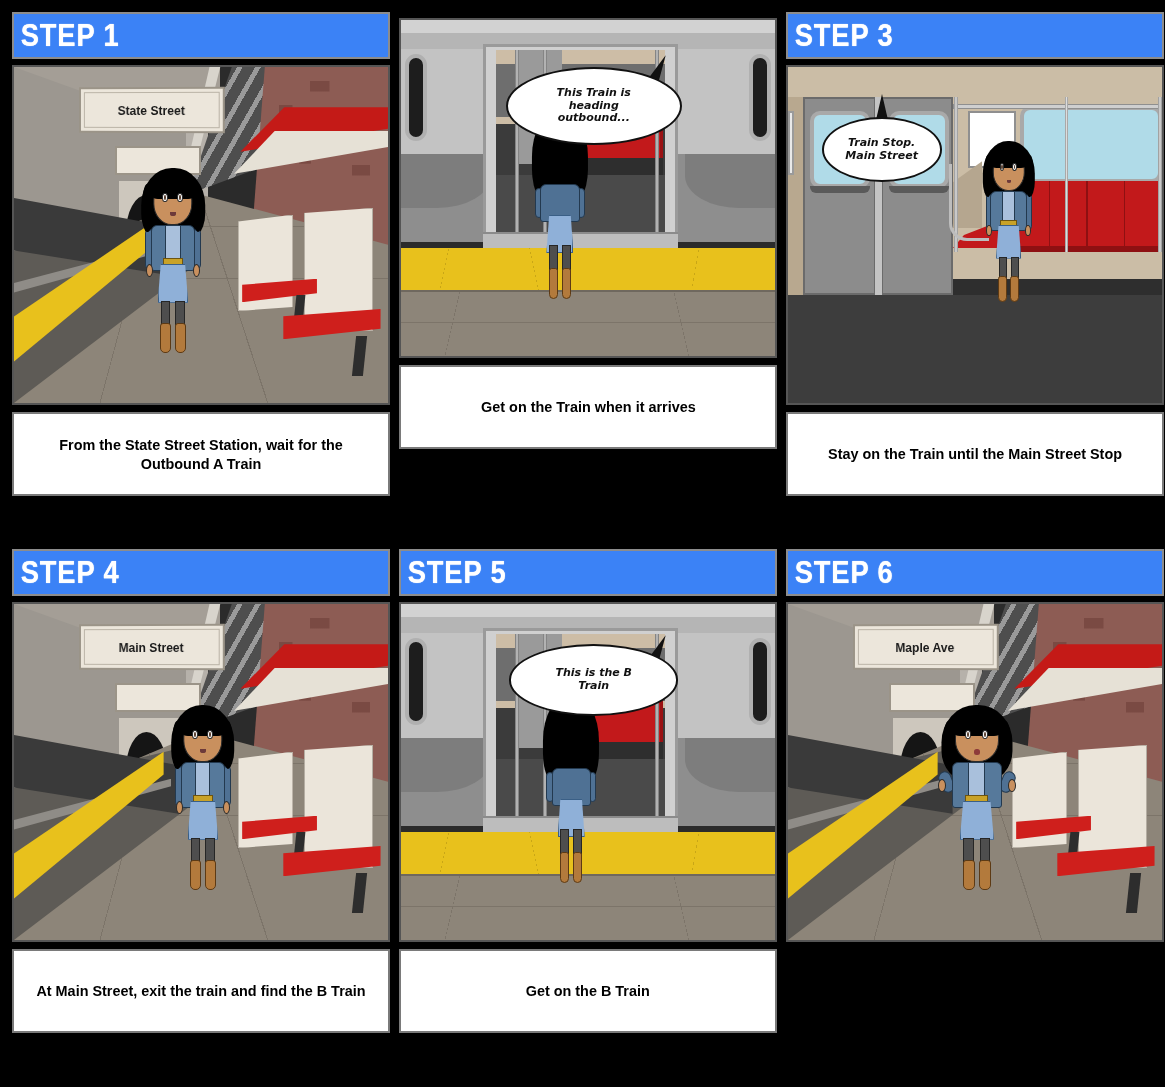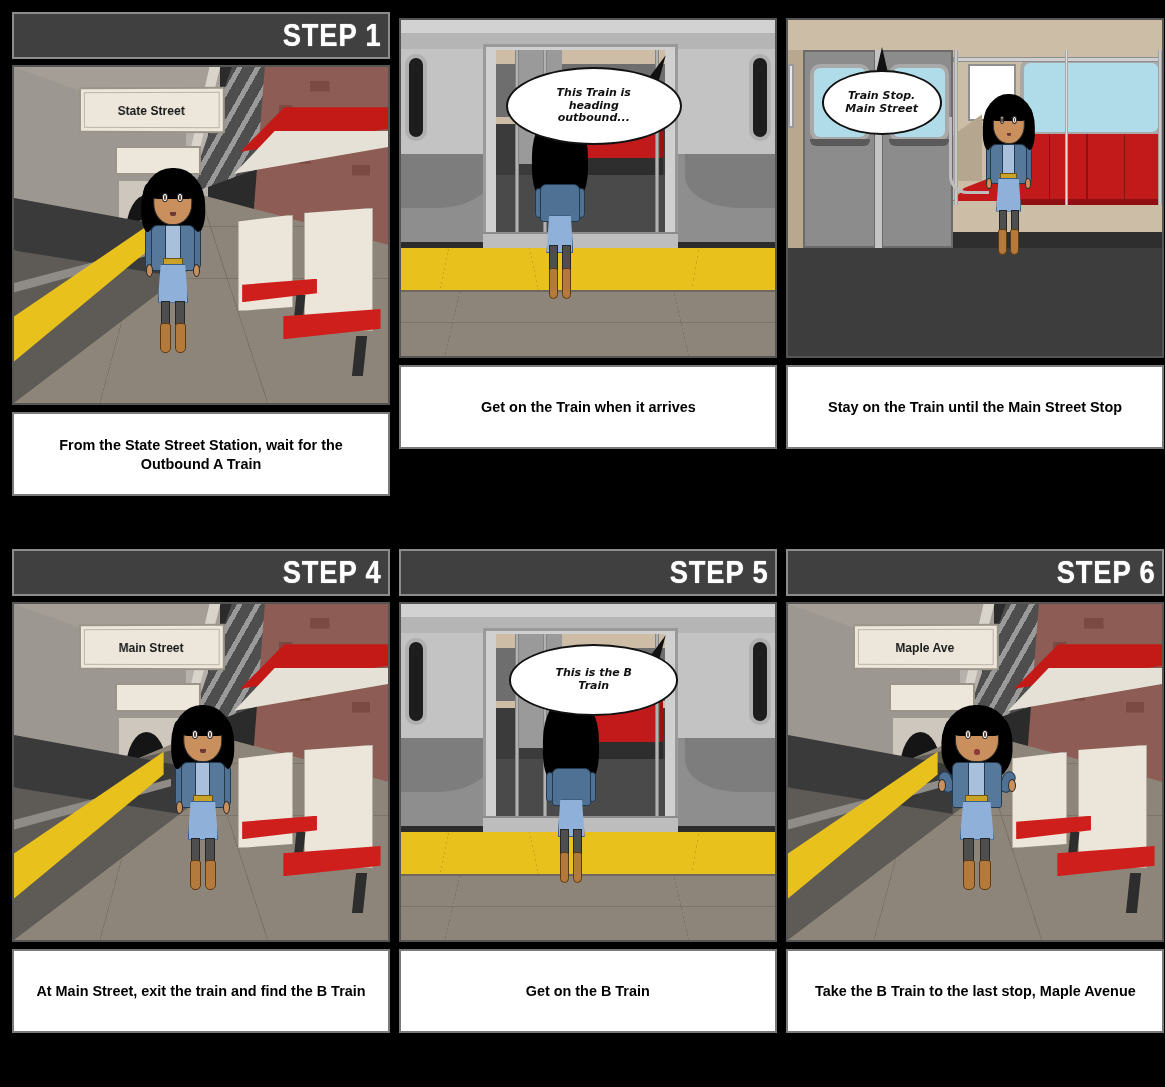--- a/index.html
+++ b/index.html
@@ -37,26 +37,26 @@
     width: 384px;
     margin-right: 1px;
     position: relative;
   }
   .cell:first-child { margin-left: 12px; }
   .cell + .cell { margin-left: 8px; }
 
   
   .step-header {
     height: 47px;
-    background: #404040;
+    background: #3b82f6;
     border: 2px solid #8c8c8c;
     box-sizing: border-box;
     display: flex;
     align-items: center;
-    justify-content: flex-end;
+    justify-content: flex-start;
   }
   .step-header-text {
     color: #ffffff;
     font-family: "Liberation Sans Narrow", "Liberation Sans", sans-serif;
     font-weight: bold;
     font-size: 31px;
     letter-spacing: 1px;
     transform: scaleX(0.88);
     text-shadow: 0 0 1px #fff;
   }
@@ -703,20 +703,23 @@
           </div>
         </div>
       </div>
 
       <div class="caption">
         <span class="caption-text">Get on the Train when it arrives</span>
       </div>
     </div>
 
     <div class="cell">
+      <div class="step-header">
+        <span class="step-header-text">STEP 3</span>
+      </div>
 
       <div class="panel">
         <div class="scene">
           <div class="in-floor"></div>
           <div class="in-ceiling"></div>
           <div class="in-wallpost-l"></div>
           <div class="in-wall"></div>
           <div class="in-bigwin"></div>
           <div class="in-adwin"></div>
           <div class="in-seats"></div>
@@ -966,19 +969,16 @@
             <div class="c-eye r">
                 <i></i>
               </div>
             <div class="c-mouth" style="background:#8d3a3a; height:3.4%; border-radius:40%;"></div>
             <div class="c-handL" style="left:-5%; top:40%;"></div>
             <div class="c-handR" style="right:-5%; top:40%;"></div>
           </div>
         </div>
       </div>
 
-      <div class="caption">
-        <span class="caption-text">Take the B Train to the last stop, Maple Avenue</span>
-      </div>
     </div>
   </div>
 
 </div>
 
 </body></html>

